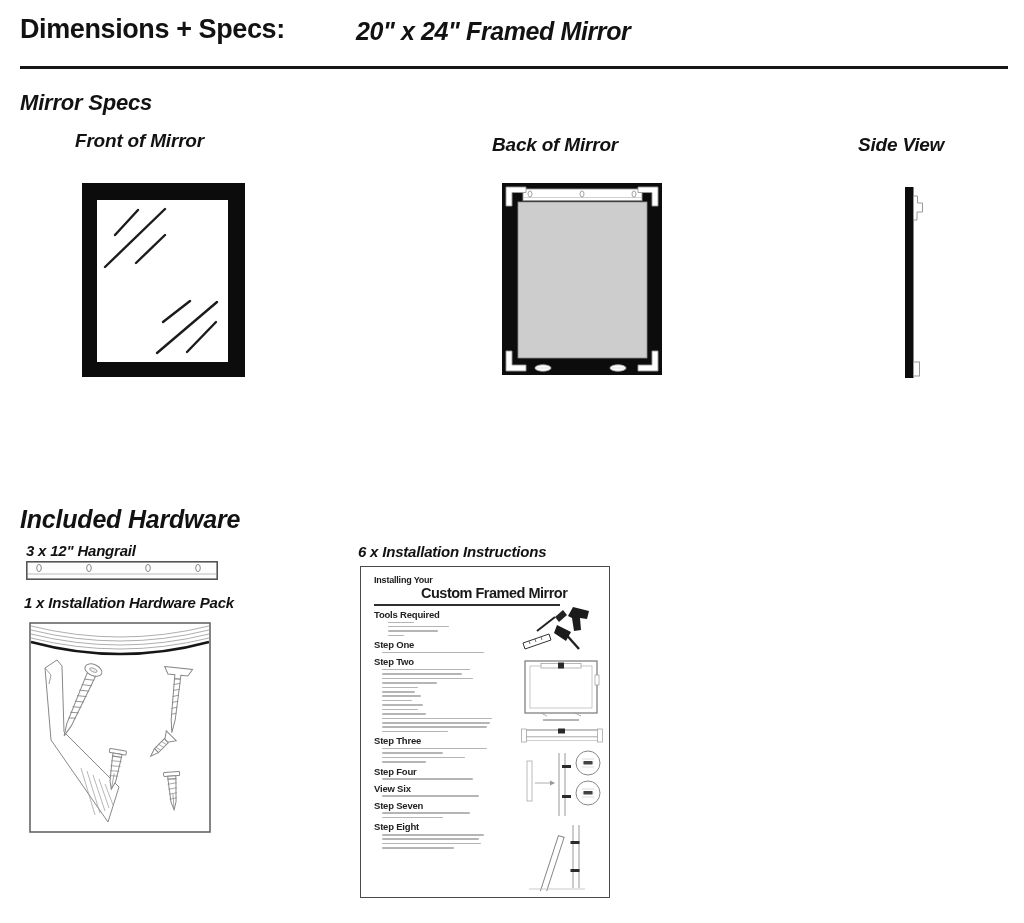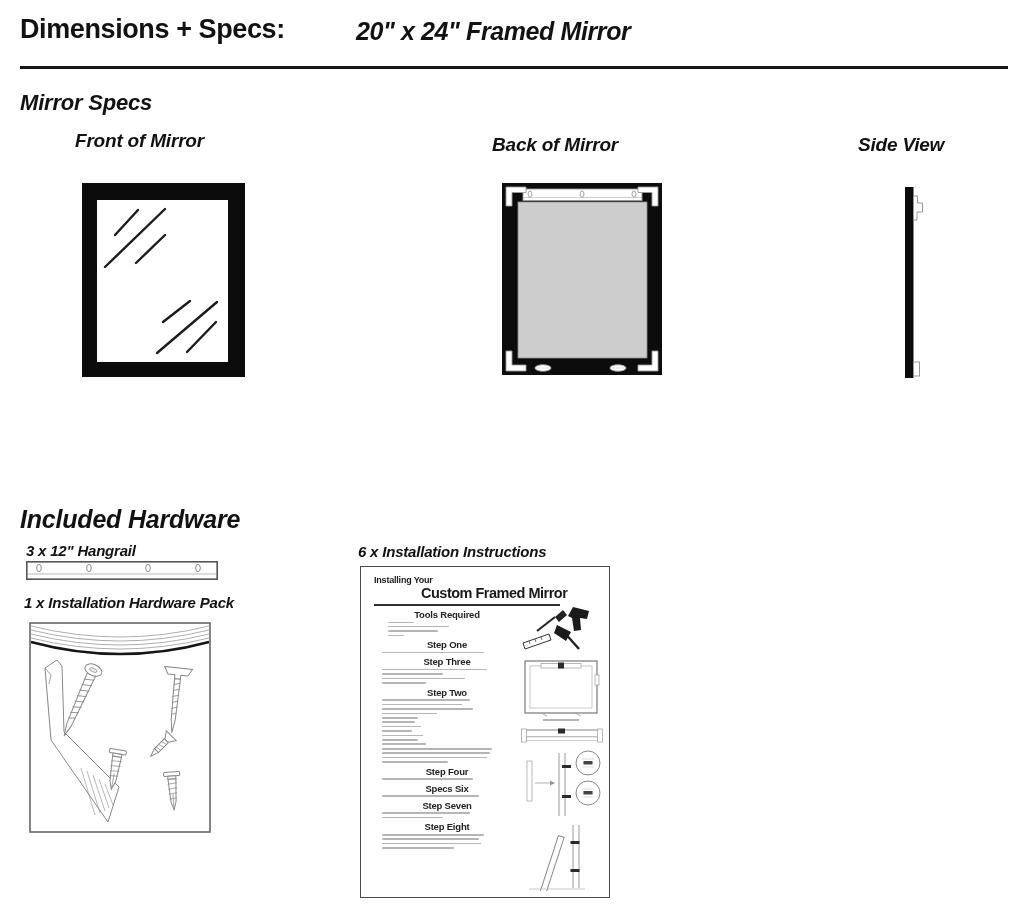--- a/index.html
+++ b/index.html
@@ -23,21 +23,21 @@
   .hangrail-box{left:26px;top:561px;width:192px;height:19px;}
 
   
   .sheet{left:360px;top:566px;width:250px;height:332px;box-sizing:border-box;
          border:1.6px solid #4a4a4a;background:#fff;}
   .sheet-title1{left:13px;top:8px;font-size:9px;font-weight:700;letter-spacing:-0.2px;color:#1a1a1a;}
   .sheet-title2{left:13px;top:18px;font-size:14.5px;font-weight:700;letter-spacing:-0.5px;color:#1a1a1a;margin-left:47px;}
   .sheet-underline{left:13px;top:37px;width:186px;height:1.6px;background:#2e2e2e;}
   .sheet-sections{left:13px;top:42px;width:146px;}
   .sec-h{font-size:9.5px;font-weight:700;color:#222;letter-spacing:-0.2px;margin:0 0 1.5px 0;}
-  .sheet-sec{margin-bottom:3px;text-align:center;}
+  .sheet-sec{margin-bottom:3px;}
   .bar-group{padding-left:8px;margin-bottom:3px;}
   .tbar{height:1.6px;background:#b5b5b5;margin-bottom:2.8px;border-radius:1px;}
   .indent .bar-group{padding-left:14px;}
 </style>
 </head>
 <body>
 
 <div class="canvas">
 
   <div class="abs hdr-label">Dimensions + Specs:</div>
@@ -206,31 +206,20 @@
             <div class="tbar" style="width: 12%;"></div>
           </div>
         </div>
         <div class="sheet-sec">
           <div class="sec-h">Step One</div>
           <div class="bar-group">
             <div class="tbar" style="width: 74%;"></div>
           </div>
         </div>
         <div class="sheet-sec">
-          <div class="sec-h">Step Three</div>
-          <div class="bar-group">
-            <div class="tbar" style="width: 76%;"></div>
-            <div class="tbar" style="width: 44%;"></div>
-          </div>
-          <div class="bar-group">
-            <div class="tbar" style="width: 60%;"></div>
-            <div class="tbar" style="width: 32%;"></div>
-          </div>
-        </div>
-        <div class="sheet-sec">
           <div class="sec-h">Step Two</div>
           <div class="bar-group">
             <div class="tbar" style="width: 64%;"></div>
             <div class="tbar" style="width: 58%;"></div>
             <div class="tbar" style="width: 66%;"></div>
             <div class="tbar" style="width: 40%;"></div>
           </div>
           <div class="bar-group">
             <div class="tbar" style="width: 26%;"></div>
             <div class="tbar" style="width: 24%;"></div>
@@ -241,27 +230,38 @@
             <div class="tbar" style="width: 32%;"></div>
           </div>
           <div class="bar-group">
             <div class="tbar" style="width: 80%;"></div>
             <div class="tbar" style="width: 78%;"></div>
             <div class="tbar" style="width: 76%;"></div>
             <div class="tbar" style="width: 48%;"></div>
           </div>
         </div>
         <div class="sheet-sec">
+          <div class="sec-h">Step Three</div>
+          <div class="bar-group">
+            <div class="tbar" style="width: 76%;"></div>
+            <div class="tbar" style="width: 44%;"></div>
+          </div>
+          <div class="bar-group">
+            <div class="tbar" style="width: 60%;"></div>
+            <div class="tbar" style="width: 32%;"></div>
+          </div>
+        </div>
+        <div class="sheet-sec">
           <div class="sec-h">Step Four</div>
           <div class="bar-group">
             <div class="tbar" style="width: 66%;"></div>
           </div>
         </div>
         <div class="sheet-sec">
-          <div class="sec-h">Specs Six</div>
+          <div class="sec-h">View Six</div>
           <div class="bar-group">
             <div class="tbar" style="width: 70%;"></div>
           </div>
         </div>
         <div class="sheet-sec">
           <div class="sec-h">Step Seven</div>
           <div class="bar-group">
             <div class="tbar" style="width: 64%;"></div>
             <div class="tbar" style="width: 44%;"></div>
           </div>

